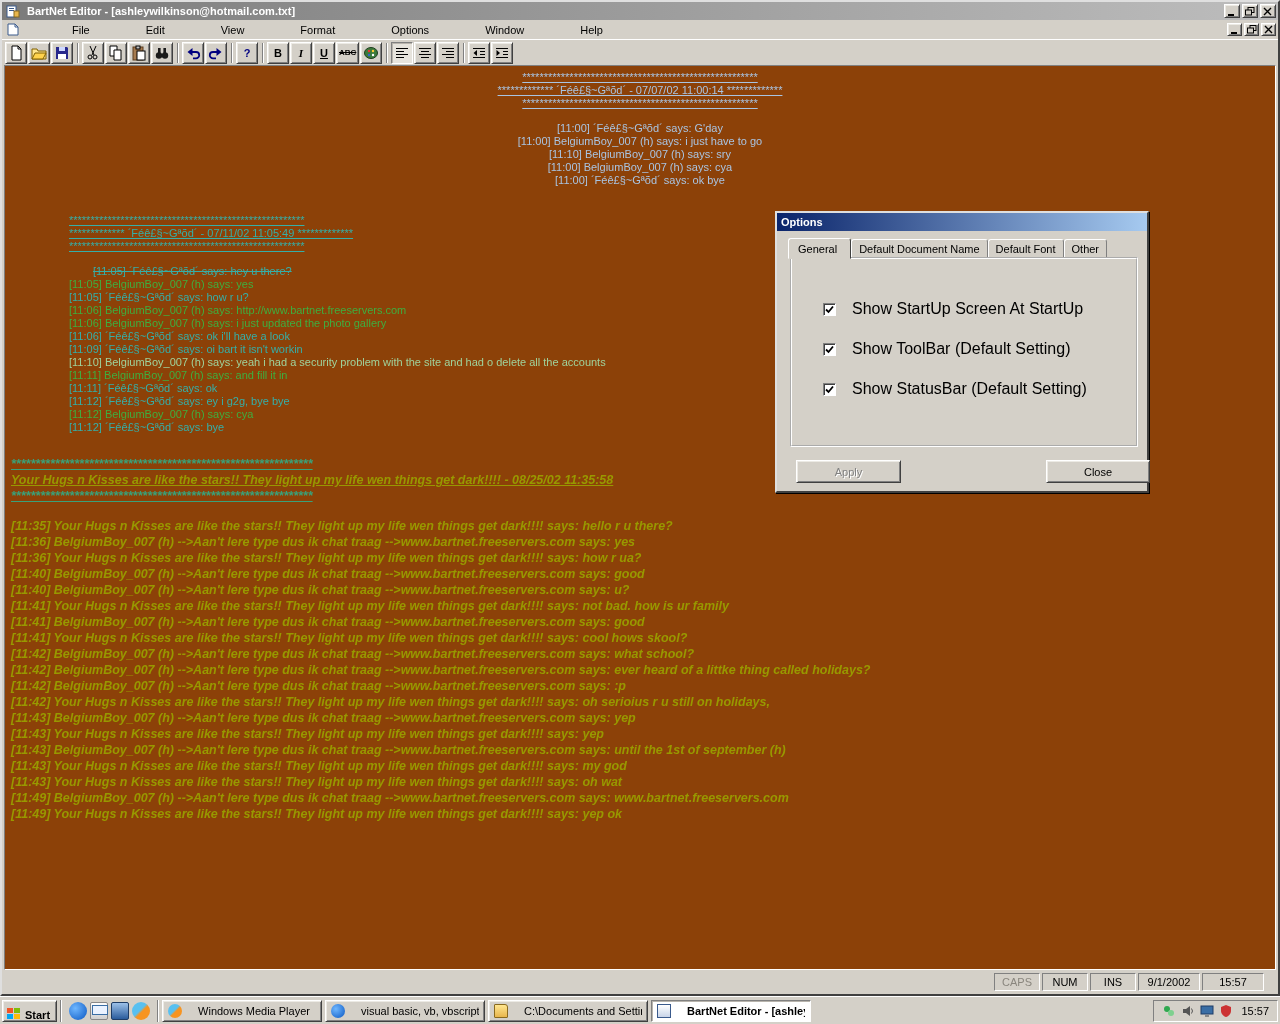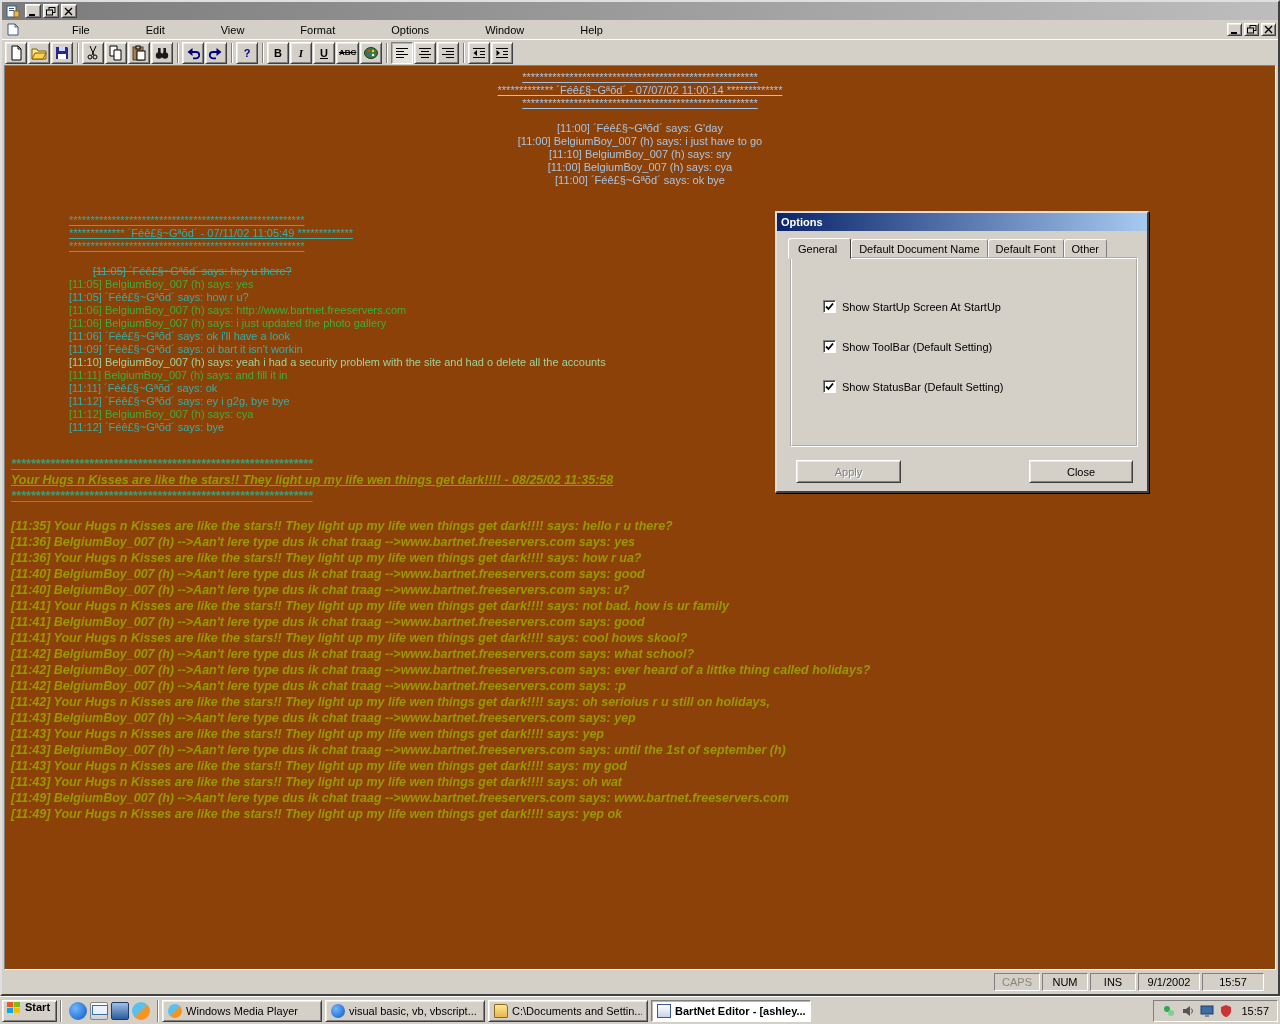--- a/index.html
+++ b/index.html
@@ -58,46 +58,46 @@
   .dlg-title { color:#fff; font-size:11px; font-weight:bold; }
   .dlg-tabs { position:absolute; left:11px; top:26px; height:19px; display:flex; align-items:flex-end; }
   .tab { font-size:11px; padding:3px 7px 2px 7px; background:#D4D0C8; border:1px solid; border-color:#FFFFFF #808080 #D4D0C8 #FFFFFF; border-radius:3px 3px 0 0; position:relative; }
   .tab.active { padding:4px 13px 3px 9px; margin-bottom:-1px; z-index:3; border-color:#FFFFFF #404040 #D4D0C8 #FFFFFF; }
   .dlg-box { position:absolute; left:13px; top:44px; width:348px; height:190px; border:2px groove #FFFFFF; z-index:1; }
   .cbx-row { position:absolute; left:31px; display:flex; align-items:center; }
   .cbx-row.r0 { top:41px; } .cbx-row.r1 { top:81px; } .cbx-row.r2 { top:121px; }
   .cbx-box { width:13px; height:13px; background:#FFFFFF; border:1px solid; border-color:#808080 #FFFFFF #FFFFFF #808080; box-shadow:inset 1px 1px 0 #404040; display:flex; align-items:center; justify-content:center; }
   .cbx-box svg { width:9px; height:9px; display:none; }
   .cbx-row.checked .cbx-box svg { display:block; }
-  .cbx-label { font-size:11px; margin-left:6px; color:#000; }
+  .cbx-label { font-size:16px; margin-left:16px; color:#000; }
   .dlg-btn { position:absolute; top:247px; height:23px; font-size:11px; display:flex; align-items:center; justify-content:center; }
   .dlg-apply { left:19px; width:105px; color:#808080; text-shadow:1px 1px 0 #FFFFFF; }
-  .dlg-close { left:252px; width:104px; color:#000; }
+  .dlg-close { left:269px; width:104px; color:#000; }
 
   
   .statusbar { height:24px; flex:0 0 24px; display:flex; align-items:center; padding:2px 14px 2px 2px; gap:2px; background:#D4D0C8; }
   .spanel { height:18px; border:1px solid; border-color:#808080 #FFFFFF #FFFFFF #808080; font-size:11px; display:flex; align-items:center; justify-content:center; color:#000; }
   .spanel.fill { flex:1; border-color:transparent; }
   .spanel.key { width:46px; }
   .spanel.dim { color:#8A867E; }
   .spanel.date { width:62px; } .spanel.time { width:62px; }
 
   
   .taskbar { position:absolute; left:0; bottom:0; width:1280px; height:28px; background:#D4D0C8; border-top:1px solid #FFFFFF; display:flex; align-items:center; padding:0 2px; gap:3px; }
-  .start-btn { height:22px; padding:0 6px 0 3px; display:flex; align-items:flex-start; gap:3px; font-size:11px; font-weight:bold; }
+  .start-btn { height:22px; padding:0 6px 0 3px; display:flex; align-items:flex-end; gap:3px; font-size:11px; font-weight:bold; }
   .start-btn svg { width:16px; height:14px; }
   .ql { display:flex; align-items:center; gap:3px; padding:0 4px; }
   .qlicon { width:18px; height:18px; border-radius:2px; }
   .qlicon.ie { background:radial-gradient(circle at 35% 35%, #6FB7FF, #0A57C2); border-radius:50%; }
   .qlicon.mail { background:linear-gradient(#FDFDFD,#CFCFCF); border:1px solid #888; position:relative; }
   .qlicon.mail::after { content:""; position:absolute; left:1px; top:2px; width:14px; height:8px; border:1px solid #3A6EA5; background:#EAF2FF; }
   .qlicon.desk { background:linear-gradient(#9CC0E8,#2B5C9C); border:1px solid #1E3C66; }
   .qlicon.wmp { background:linear-gradient(135deg,#58C0F0 45%,#F79420 55%); border-radius:50%; }
   .tsep2 { width:2px; height:22px; border-left:1px solid #808080; border-right:1px solid #FFFFFF; }
-  .task { width:160px; height:22px; display:flex; align-items:center; gap:4px; padding:0 5px; font-size:11px; overflow:hidden; }
+  .task { width:160px; height:22px; display:flex; align-items:center; gap:16px; padding:0 5px; font-size:11px; overflow:hidden; }
   .task .tlab { white-space:nowrap; overflow:hidden; }
   .task.active { background:#ffffff; border-color:#808080 #FFFFFF #FFFFFF #808080; box-shadow:inset 1px 1px 0 #B8B4AC; font-weight:bold; }
   .task-icon { width:14px; height:14px; flex:0 0 14px; }
   .task-icon.media { background:linear-gradient(135deg,#58C0F0 45%,#F79420 55%); border-radius:50%; }
   .task-icon.ie { background:radial-gradient(circle at 35% 35%, #6FB7FF, #0A57C2); border-radius:50%; }
   .task-icon.folder { background:linear-gradient(#FFE690,#E8B64C); border:1px solid #8A6A1E; border-radius:1px 3px 1px 1px; }
   .task-icon.bartnet { background:linear-gradient(#FFFFFF,#C8D4E8); border:1px solid #3A5A8C; }
   .tray { margin-left:auto; height:22px; display:flex; align-items:center; gap:5px; padding:0 8px; border:1px solid; border-color:#808080 #FFFFFF #FFFFFF #808080; }
   .tray-icon { width:14px; height:14px; }
   .tray-clock { font-size:11px; margin-left:3px; color:#000; }
@@ -108,20 +108,21 @@
 <div class="screen">
   <div class="app-window">
 
     <div class="titlebar">
       <svg class="mdi-doc" viewBox="0 0 14 13">
           <rect x="1" y="1" width="9" height="11" fill="#fff" stroke="#3A5A8C"></rect>
           <rect x="3" y="3" width="5" height="1" fill="#3A5A8C"></rect>
           <rect x="3" y="5" width="5" height="1" fill="#3A5A8C"></rect>
           <rect x="8" y="6" width="5" height="6" fill="#E8B64C" stroke="#8A6A1E"></rect>
         </svg>
+      <span class="title-text">BartNet Editor - [ashleywilkinson@hotmail.com.txt]</span>
       <div class="winbtn raised">
           <svg viewBox="0 0 10 9">
             <rect x="1" y="7" width="6" height="2" fill="#000"></rect>
           </svg>
         </div>
       <div class="winbtn raised">
           <svg viewBox="0 0 10 9">
             <rect x="3" y="0.5" width="6" height="5" fill="none" stroke="#000"></rect>
             <rect x="0.5" y="3" width="6" height="5" fill="#D4D0C8" stroke="#000"></rect>
           </svg>

